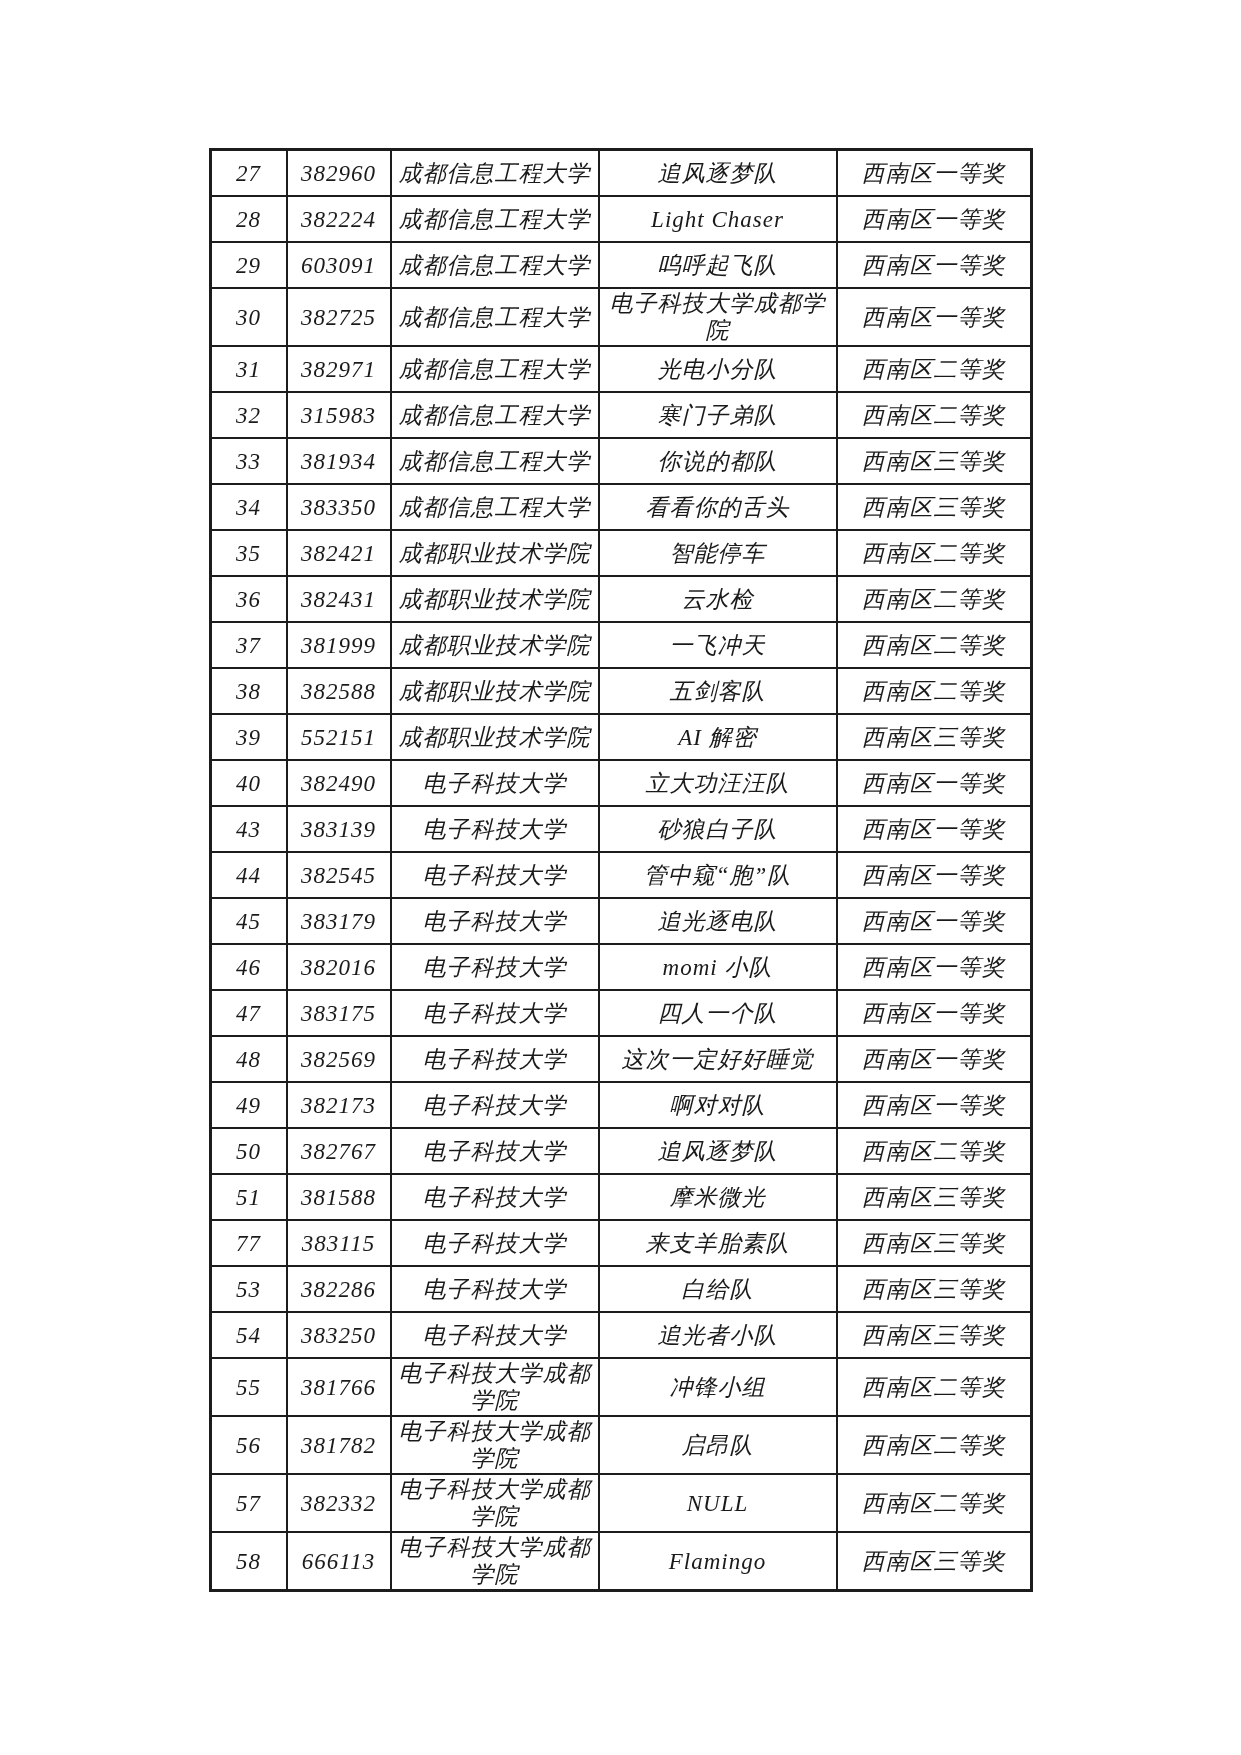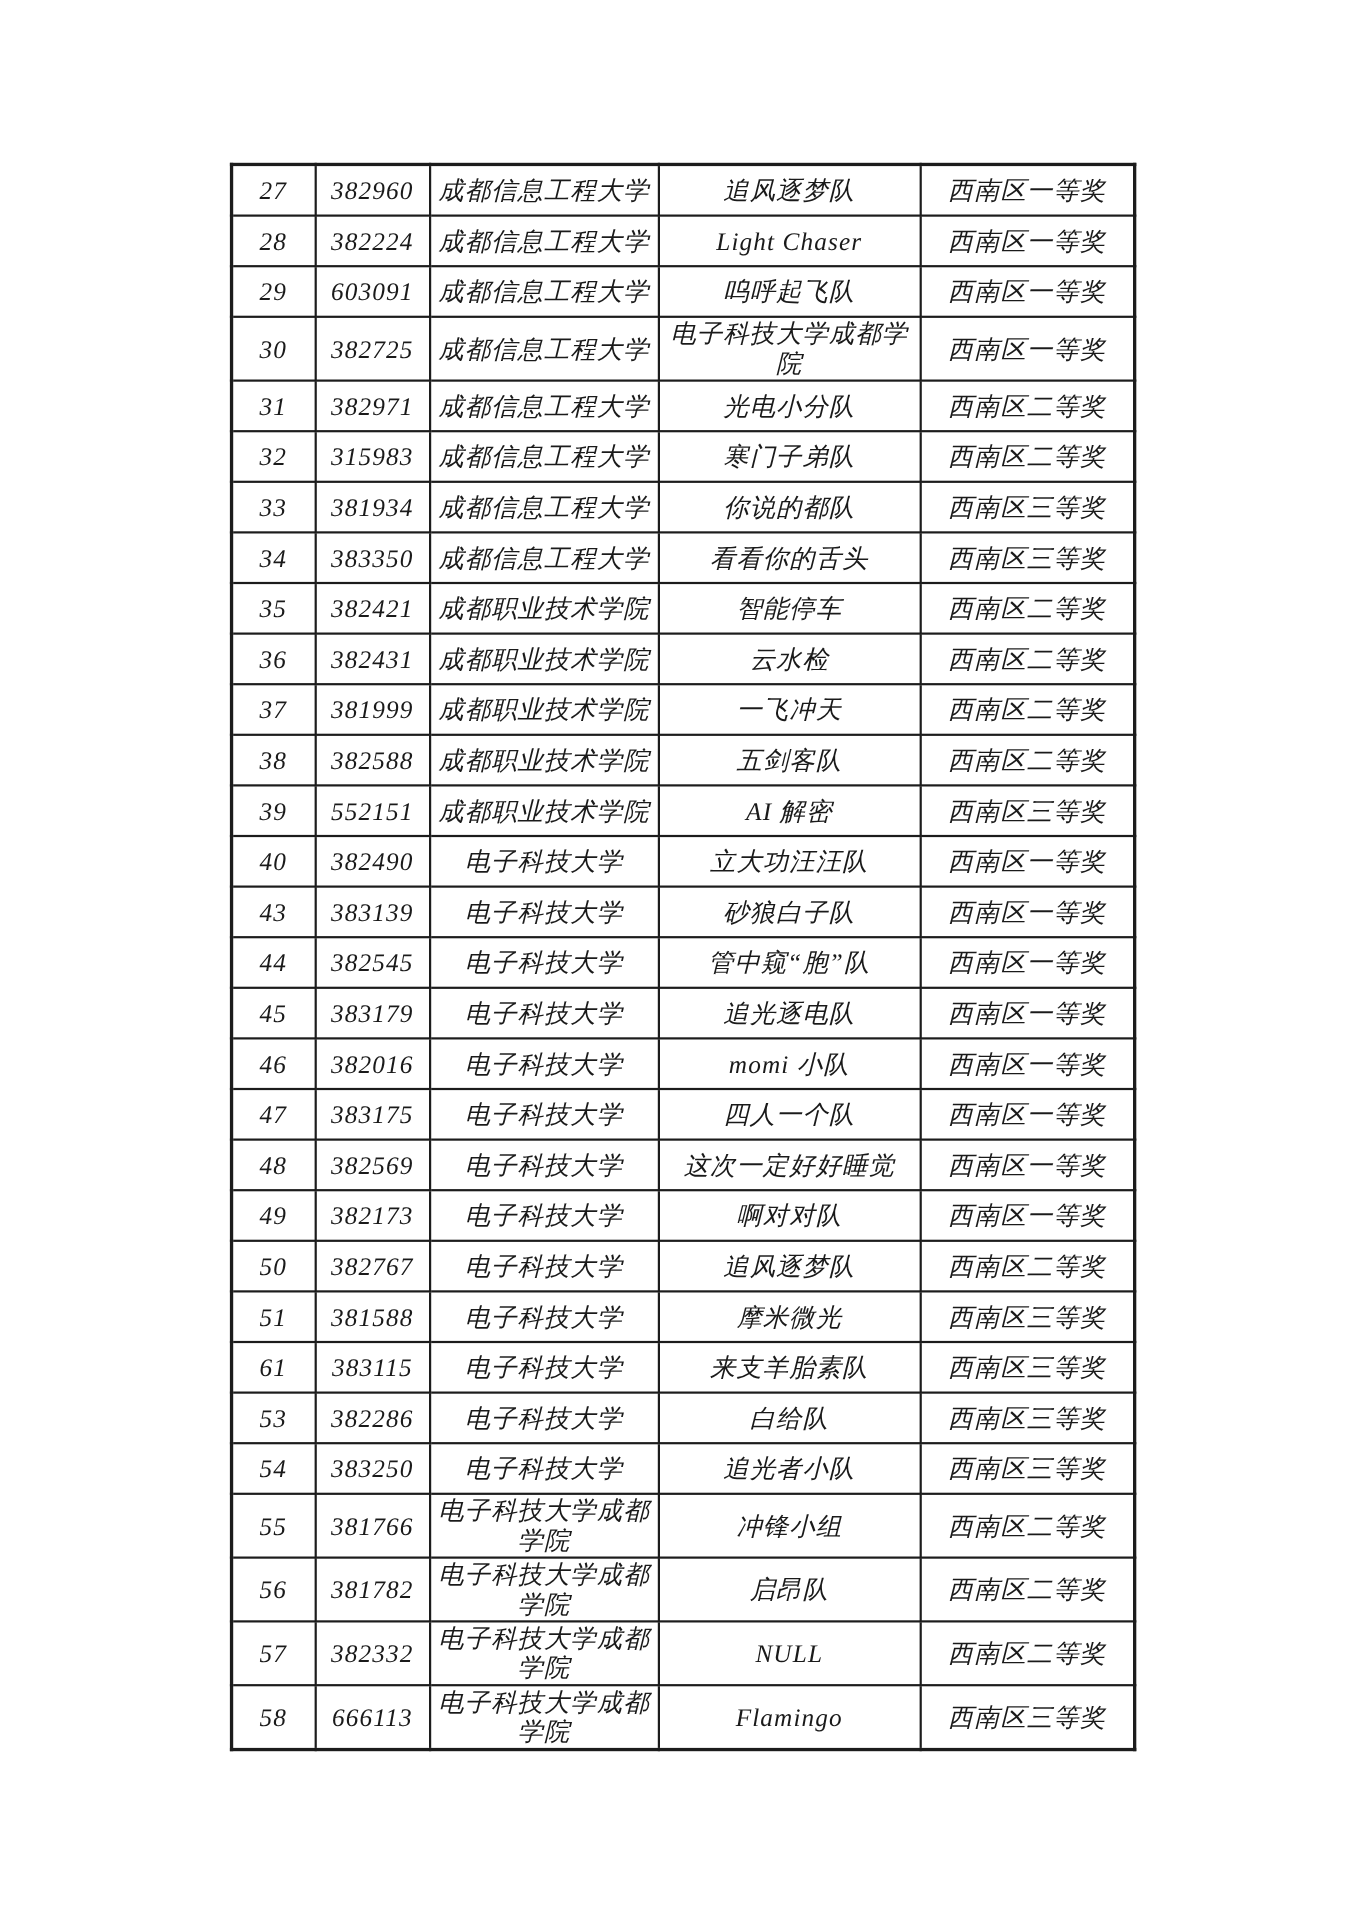--- a/index.html
+++ b/index.html
@@ -207,21 +207,21 @@
     <td class="c-award">西南区二等奖</td>
   </tr>
         <tr>
     <td class="c-no">51</td>
     <td class="c-id">381588</td>
     <td class="c-school">电子科技大学</td>
     <td class="c-team">摩米微光</td>
     <td class="c-award">西南区三等奖</td>
   </tr>
         <tr>
-    <td class="c-no">61</td>
+    <td class="c-no">77</td>
     <td class="c-id">383115</td>
     <td class="c-school">电子科技大学</td>
     <td class="c-team">来支羊胎素队</td>
     <td class="c-award">西南区三等奖</td>
   </tr>
         <tr>
     <td class="c-no">53</td>
     <td class="c-id">382286</td>
     <td class="c-school">电子科技大学</td>
     <td class="c-team">白给队</td>

